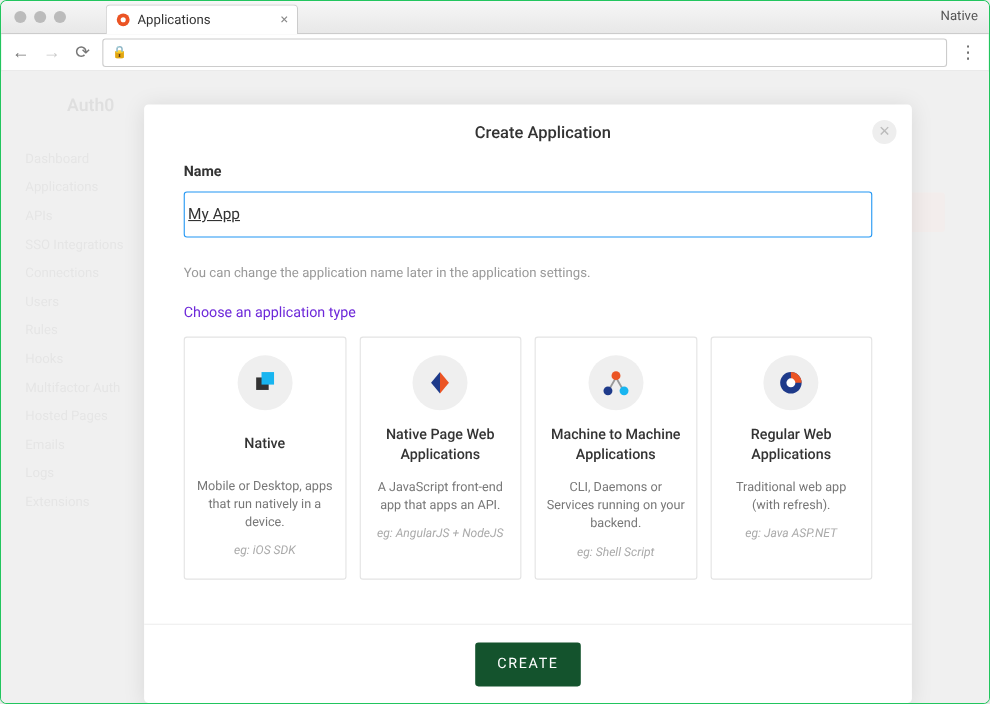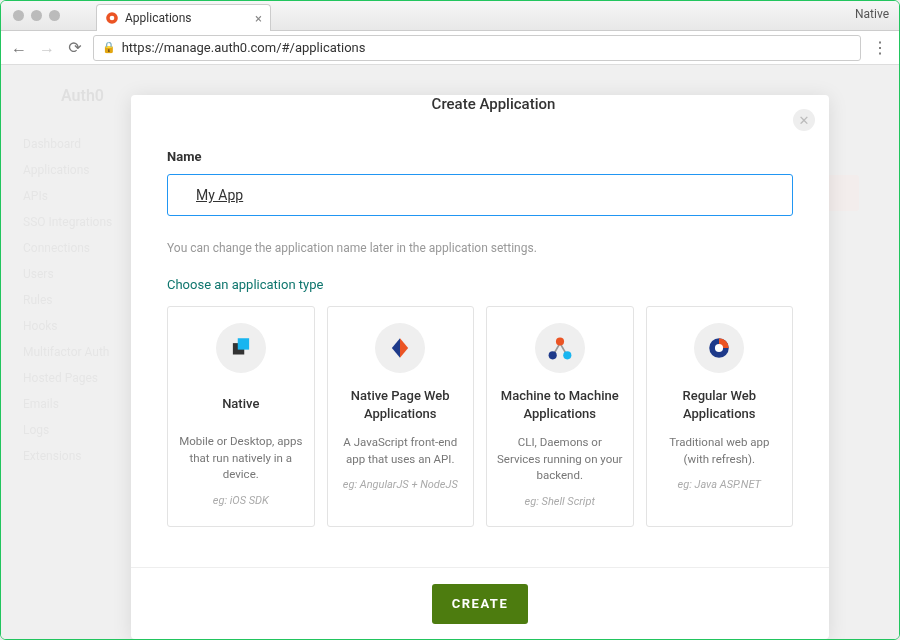--- a/index.html
+++ b/index.html
@@ -23,37 +23,37 @@
   .bg{position:absolute;inset:0;filter:opacity(.6);}
   .bg-header{height:60px;display:flex;align-items:center;padding:0 30px;color:#aaa;}
   .bg-logo{display:flex;align-items:center;gap:8px;font-weight:600;}
   .bg-logo-ic{width:22px;height:22px;border-radius:4px;background:#eee;display:inline-block;}
   .bg-main{display:flex;}
   .bg-side{width:155px;padding:6px 0;}
   .bg-side div{padding:6px 22px;font-size:12px;color:#c2c2c2;white-space:nowrap;}
   .bg-btn{position:absolute;right:40px;top:110px;width:115px;height:36px;border-radius:3px;background:#fbe3dd;}
   .overlay{position:absolute;inset:0;background:rgba(240,240,240,.6);}
   .modal{position:absolute;left:130px;top:30px;right:70px;bottom:0;background:#fff;border-radius:4px;box-shadow:0 2px 20px rgba(0,0,0,.1);display:flex;flex-direction:column;overflow:hidden;}
-  .modal-head{height:50px;display:flex;align-items:flex-start;justify-content:center;position:relative;margin-left:27px;}
+  .modal-head{height:50px;display:flex;align-items:center;justify-content:center;position:relative;margin-left:27px;}
   .modal-head h2{font-size:15px;font-weight:500;color:#333;}
   .close{position:absolute;right:14px;top:14px;width:22px;height:22px;border-radius:50%;background:#eee;color:#bbb;display:flex;align-items:center;justify-content:center;font-size:13px;}
   .modal-body{padding:4px 36px 16px;flex:1;overflow:auto;}
   .field-label{font-size:13px;color:#333;margin-bottom:10px;font-weight:bold;}
-  .name-input{width:100%;height:42px;border:1px solid #2196F3;border-radius:3px;padding:0 28px;font-size:14px;color:#333;outline:none;text-decoration:underline;}
+  .name-input{width:100%;height:42px;border:1px solid #2196F3;border-radius:3px;padding:0 3px;font-size:14px;color:#333;outline:none;text-decoration:underline;}
   .hint{font-size:12px;color:#999;margin-top:25px;}
-  .section-label{font-size:13px;color:#0f766e;margin:22px 0 14px;}
+  .section-label{font-size:13px;color:#6d28d9;margin:22px 0 14px;}
   .cards{display:flex;gap:12px;}
   .card{flex:1;border:1px solid #e3e3e3;border-radius:3px;padding:16px 10px;text-align:center;display:flex;flex-direction:column;align-items:center;cursor:pointer;}
   .ic{width:50px;height:50px;border-radius:50%;background:#efefef;margin-bottom:14px;display:flex;align-items:center;justify-content:center;}
   .ic svg{width:26px;height:26px;}
   .card h3{font-size:13px;font-weight:500;color:#333;margin-bottom:12px;line-height:1.35;min-height:34px;display:flex;align-items:center;}
   .card p{font-size:11.5px;color:#777;line-height:1.45;margin-bottom:10px;}
   .card .eg{font-size:11px;color:#aaa;line-height:1.4;font-style:italic;}
   .modal-foot{height:72px;border-top:1px solid #eee;display:flex;align-items:center;justify-content:center;}
-  .create{background:#4d7c0f;color:#fff;border:none;height:40px;padding:0 20px;border-radius:3px;font-size:13px;font-weight:700;letter-spacing:1.5px;cursor:pointer;}
+  .create{background:#14532d;color:#fff;border:none;height:40px;padding:0 20px;border-radius:3px;font-size:13px;font-weight:400;letter-spacing:1.5px;cursor:pointer;}
 </style>
 </head>
 <body>
 
 <div class="window">
   <div class="titlebar">
     <div class="traffic">
       <span class="tl"></span>
       <span class="tl"></span>
       <span class="tl"></span>
@@ -70,21 +70,20 @@
     </div>
     <span class="guest">Native</span>
   </div>
 
   <div class="toolbar">
     <span class="navbtn">←</span>
     <span class="navbtn off">→</span>
     <span class="navbtn">⟳</span>
     <div class="urlbar">
       <span class="lock">🔒</span>
-      <span>https://manage.auth0.com/#/applications</span>
     </div>
     <span class="kebab">⋮</span>
   </div>
 
   <div class="page">
     <div class="bg">
       <div class="bg-header">
         <div class="bg-logo">
           <span class="bg-logo-ic"></span>
           <span>Auth0</span>
@@ -138,21 +137,21 @@
           </div>
 
           <div class="card">
             <div class="ic">
               <svg viewBox="0 0 32 32">
                   <polygon points="16,4 26,16 16,28" fill="#EB5424"></polygon>
                   <polygon points="16,4 6,16 16,28" fill="#1e3a8a"></polygon>
                 </svg>
             </div>
             <h3>Native Page Web Applications</h3>
-            <p>A JavaScript front-end app that uses an API.</p>
+            <p>A JavaScript front-end app that apps an API.</p>
             <div class="eg">eg: AngularJS + NodeJS</div>
           </div>
 
           <div class="card">
             <div class="ic">
               <svg viewBox="0 0 32 32">
                   <line x1="16" y1="10" x2="8" y2="24" stroke="#999" stroke-width="2"></line>
                   <line x1="16" y1="10" x2="24" y2="24" stroke="#999" stroke-width="2"></line>
                   <circle cx="16" cy="8" r="5" fill="#EB5424"></circle>
                   <circle cx="7" cy="25" r="5" fill="#1e3a8a"></circle>

